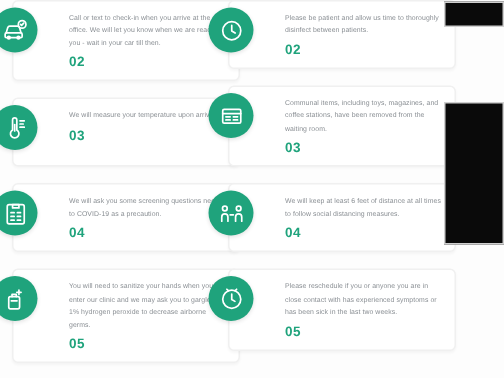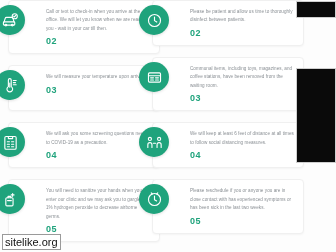--- a/index.html
+++ b/index.html
@@ -182,14 +182,13 @@
           </svg>
         </div>
         <span class="card-text">Please reschedule if you or anyone you are in close contact with has experienced symptoms or has been sick in the last two weeks.</span>
         <span class="card-num">05</span>
       </div>
     </div>
 
   <div class="ad-box ad-top"></div>
   <div class="ad-box ad-mid"></div>
 
-  <div class="watermark">sitelike.org</div>
 </div>
 
 </body></html>

